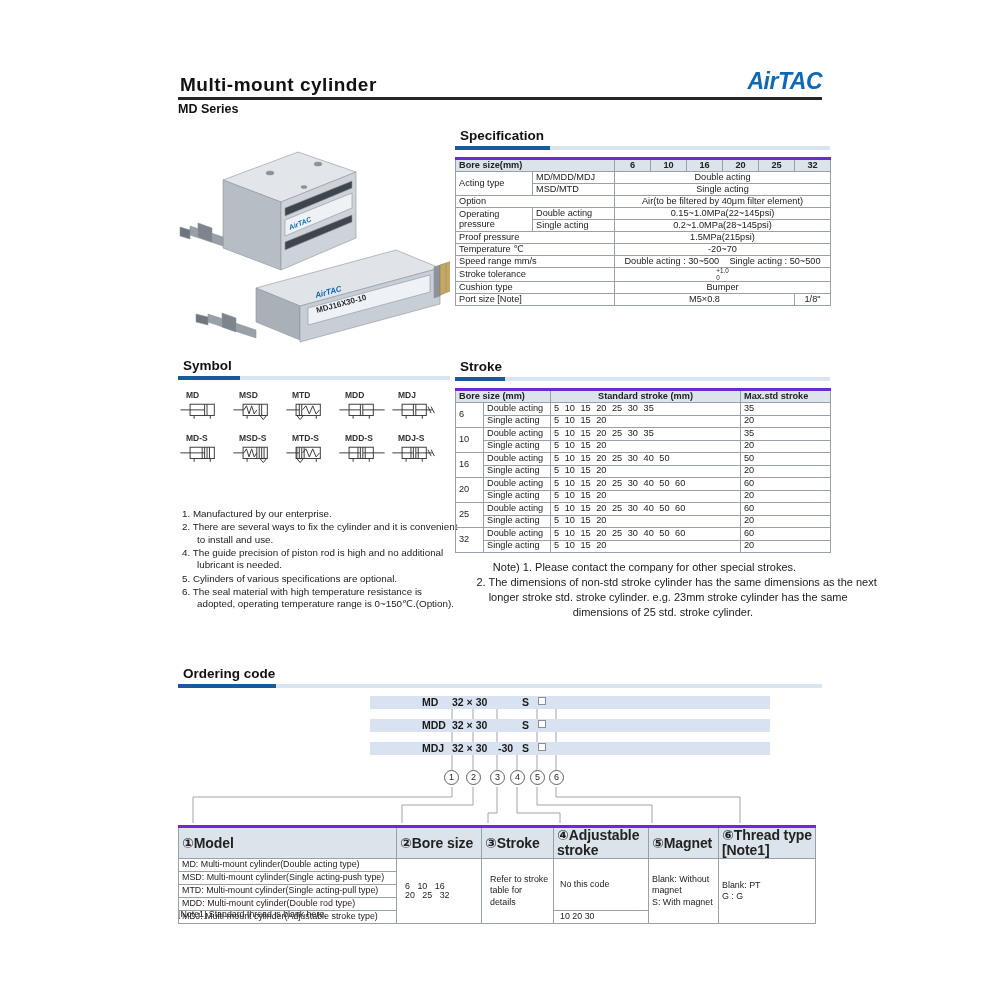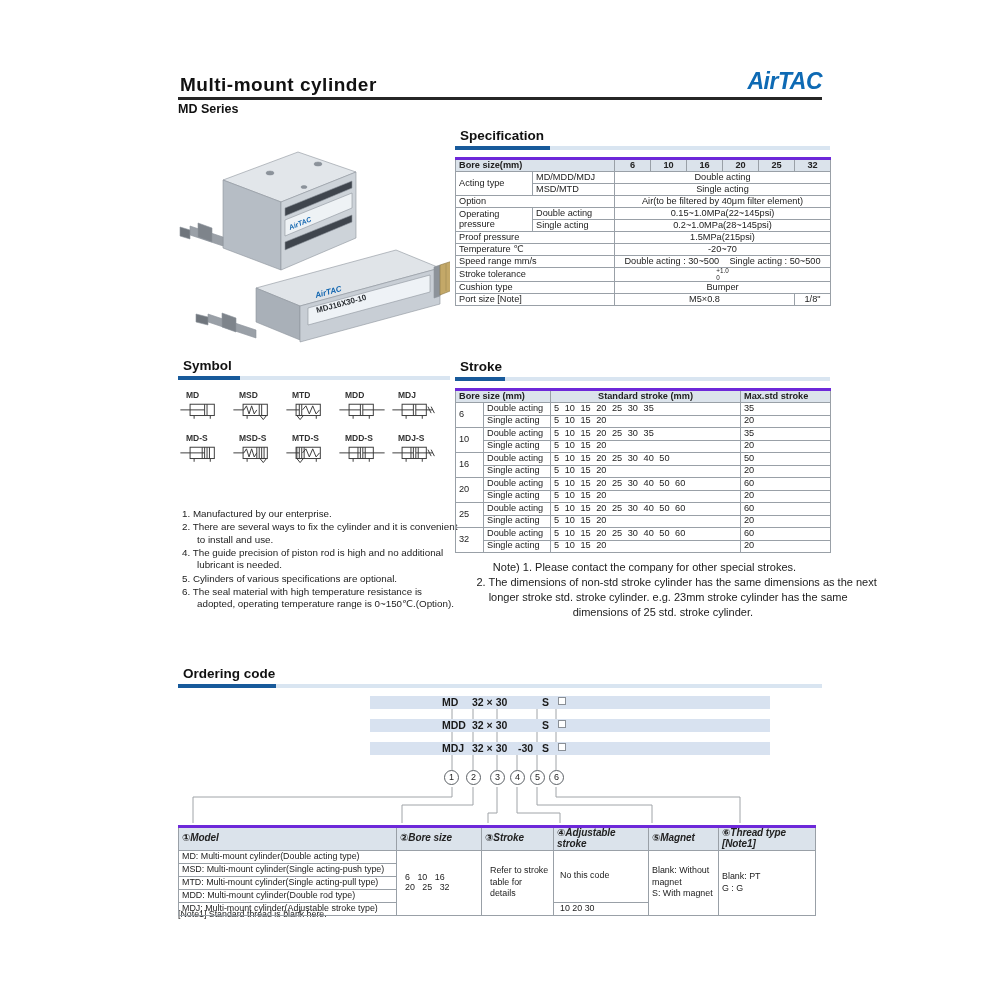--- a/index.html
+++ b/index.html
@@ -42,29 +42,29 @@
   
   #symbol-grid{position:absolute;left:180px;top:390px;width:276px;}
   .sym-cell{display:inline-block;width:53px;vertical-align:top;margin-bottom:7px;}
   .sym-cell .sl{font-size:8.5px;font-weight:bold;color:#333;padding-left:6px;margin-bottom:1px;}
 
   
   #features{position:absolute;left:182px;top:508px;width:280px;}
   .feat{font-size:9.8px;line-height:1.26;color:#222;padding-left:15px;text-indent:-15px;margin-bottom:1px;}
 
   
-  .band{position:absolute;left:370px;width:400px;height:13px;background:#d8e2f0;font-size:10.5px;font-weight:bold;line-height:13px;padding-left:72px;box-sizing:border-box;color:#1a1a1a;}
+  .band{position:absolute;left:370px;width:400px;height:13px;background:#d8e2f0;font-size:10.5px;font-weight:bold;line-height:13px;padding-left:52px;box-sizing:border-box;color:#1a1a1a;}
   .band span{display:inline-block;}
   .band .bm{width:30px;} .band .bs{width:46px;} .band .ba{width:24px;} .band .bg{width:16px;}
   .sqr{display:inline-block;width:6px;height:6px;border:1px solid #8a8f96;background:#fff;vertical-align:1px;}
   .circ{position:absolute;width:13px;height:13px;border:1px solid #5c6166;border-radius:50%;background:#fff;font-size:9px;line-height:13px;text-align:center;color:#222;z-index:3;}
   #conn{position:absolute;left:178px;top:690px;z-index:1;}
   #order-table-wrap{position:absolute;left:178px;top:825px;width:637px;z-index:2;}
   #order-table td{font-size:8.9px;height:12px;margin-left:44px;}
-  #order-table th{font-size:10px;height:13px;letter-spacing:-.1px;font-style:italic;}
+  #order-table th{font-size:14px;height:13px;letter-spacing:-.1px;}
   #order-table td.ws{white-space:pre-line;word-spacing:5px;padding-left:8px;}
   #order-table td.prel{line-height:1.3;}
   #order-note{position:absolute;left:178px;top:909px;font-size:8.8px;color:#222;}
 </style>
 </head>
 <body>
 
 <div class="page">
 
   <div class="hdr">

